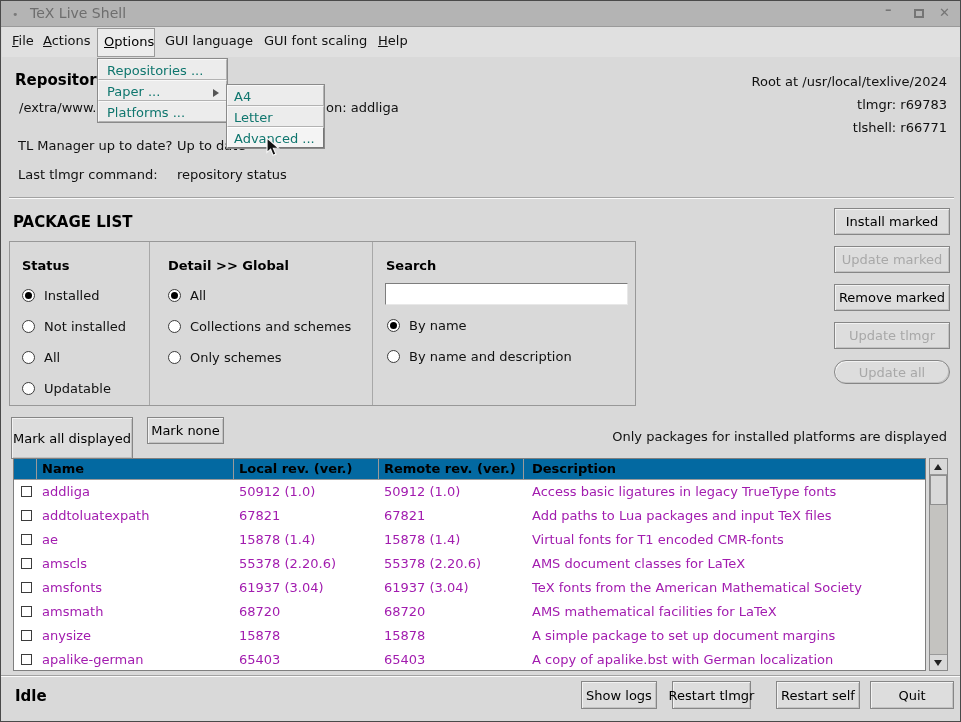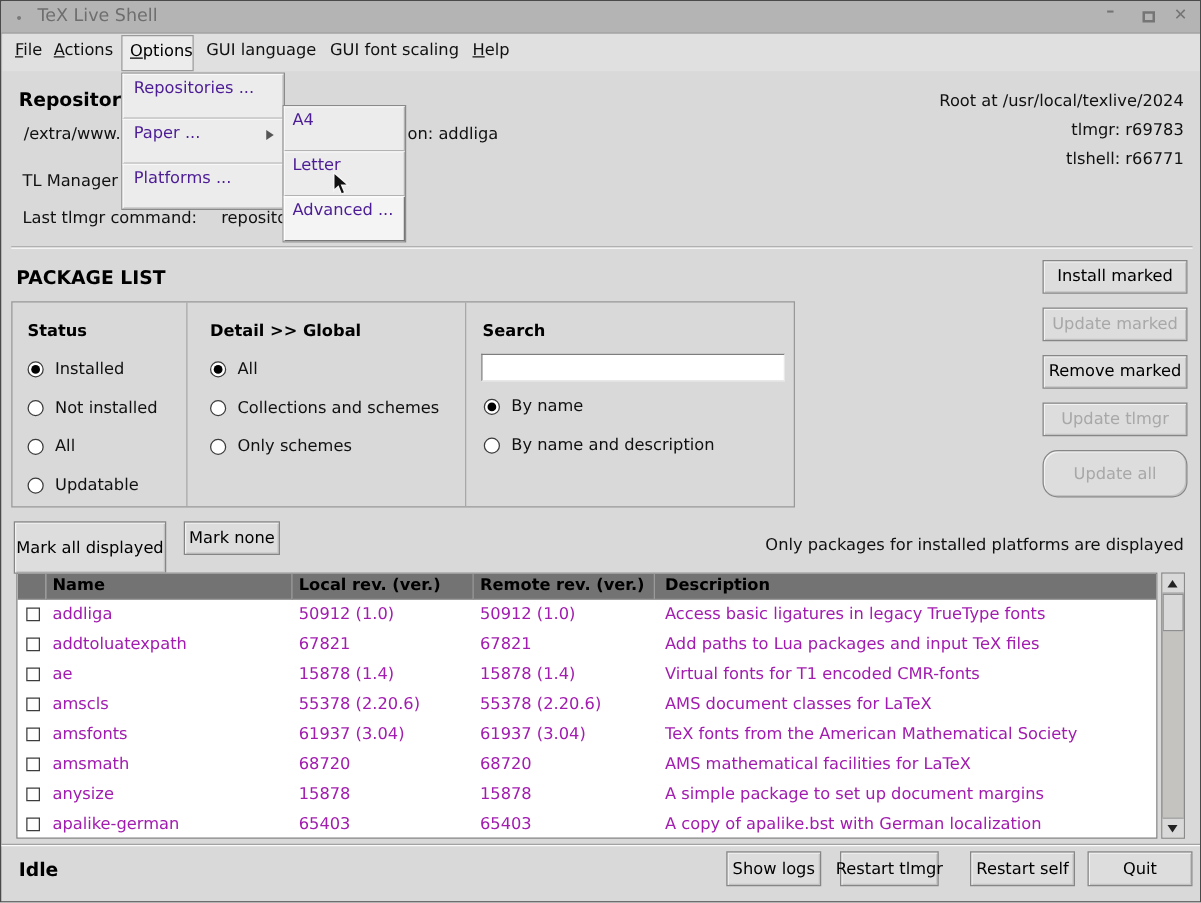--- a/index.html
+++ b/index.html
@@ -27,22 +27,22 @@
 
   
   .lbl { position:absolute; font-size:13px; color:#111; }
   .h1 { position:absolute; font-size:15px; font-weight:bold; color:#000; }
   .rinfo { position:absolute; right:13px; font-size:13px; color:#111; text-align:right; }
 
   .groove { position:absolute; height:2px; border-top:1px solid #a2a2a2; border-bottom:1px solid #fbfbfb; }
 
   
   .menu-panel { position:absolute; background:#ececec; border:1px solid #8a8a8a; z-index:40; }
-  .menu-item { position:relative; height:36px; line-height:22px; font-size:13px; padding-left:8px;
-               border:1px solid; border-color:#f8f8f8 #b2b2b2 #b2b2b2 #f8f8f8; color:#4c1d95; }
+  .menu-item { position:relative; height:21px; line-height:22px; font-size:13px; padding-left:8px;
+               border:1px solid; border-color:#f8f8f8 #b2b2b2 #b2b2b2 #f8f8f8; color:#0f766e; }
   .menu-item.active { background:#f4f4f4; border-color:#ffffff #777 #777 #ffffff; }
   .sub-arrow { position:absolute; right:7px; top:8px; width:0; height:0;
                border-left:6px solid #555; border-top:4px solid transparent; border-bottom:4px solid transparent; }
 
   
   .filter-frame { position:absolute; left:8px; top:240px; width:627px; height:165px;
                   border:1px solid #989898; background:#d9d9d9; }
   .vsep { position:absolute; top:0; width:1px; height:163px; background:#a8a8a8; }
   .group-label { position:absolute; font-size:13px; font-weight:bold; color:#000; }
   .radio-row { position:absolute; height:16px; cursor:default; }
@@ -62,21 +62,21 @@
          white-space:nowrap; }
   .btn.disabled { color:#a8a8a8; }
 
   .note { position:absolute; right:13px; top:428px; font-size:13px; color:#111; }
 
   
   .pkg-table { position:absolute; left:12px; top:457px; width:913px; height:213px;
                background:#fff; border:1px solid #7f7f7f; overflow:hidden; }
   .thead { display:flex; height:21px; background:#e0e0e0; }
   .th { border-right:1px solid #9a9a9a; border-bottom:1px solid #9a9a9a; font-size:13px; font-weight:bold;
-        line-height:20px; padding-left:5px; background:#737373; overflow:hidden; white-space:nowrap; }
+        line-height:20px; padding-left:5px; background:#0369a1; overflow:hidden; white-space:nowrap; }
   .trow { display:flex; height:24px; }
   .td { font-size:13px; line-height:24px; padding-left:5px; overflow:hidden; white-space:nowrap; color:#a21caf; }
   .c0 { width:23px; padding-left:0; position:relative; }
   .c1 { width:197px; }
   .c2 { width:145px; }
   .c3 { width:145px; }
   .c4 { flex:1; padding-left:8px; }
   .cbx { position:absolute; left:7px; top:6px; width:11px; height:11px; background:#fff; border:1px solid #3c3c3c; }
 
   
@@ -183,21 +183,21 @@
   </div>
   <div class="radio-row" style="left:386px; top:348px;">
     <span class="radio"></span>
     <span class="radio-label">By name and description</span>
   </div>
 
   <div class="btn" style="left:833px; top:207px; width:116px; height:27px;">Install marked</div>
   <div class="btn disabled" style="left:833px; top:245px; width:116px; height:27px;">Update marked</div>
   <div class="btn" style="left:833px; top:283px; width:116px; height:27px;">Remove marked</div>
   <div class="btn disabled" style="left:833px; top:321px; width:116px; height:27px;">Update tlmgr</div>
-  <div class="btn disabled" style="left:833px; top:359px; width:116px; height:38px;border-radius:12px;">Update all</div>
+  <div class="btn disabled" style="left:833px; top:359px; width:116px; height:24px;border-radius:12px;">Update all</div>
 
   <div class="btn" style="left:10px; top:416px; width:122px; height:42px;">Mark all displayed</div>
   <div class="btn" style="left:146px; top:416px; width:77px; height:27px;">Mark none</div>
   <div class="note">Only packages for installed platforms are displayed</div>
 
   <div class="pkg-table">
     <div class="thead">
       <div class="th c0"></div>
       <div class="th c1">Name</div>
       <div class="th c2">Local rev. (ver.)</div>

